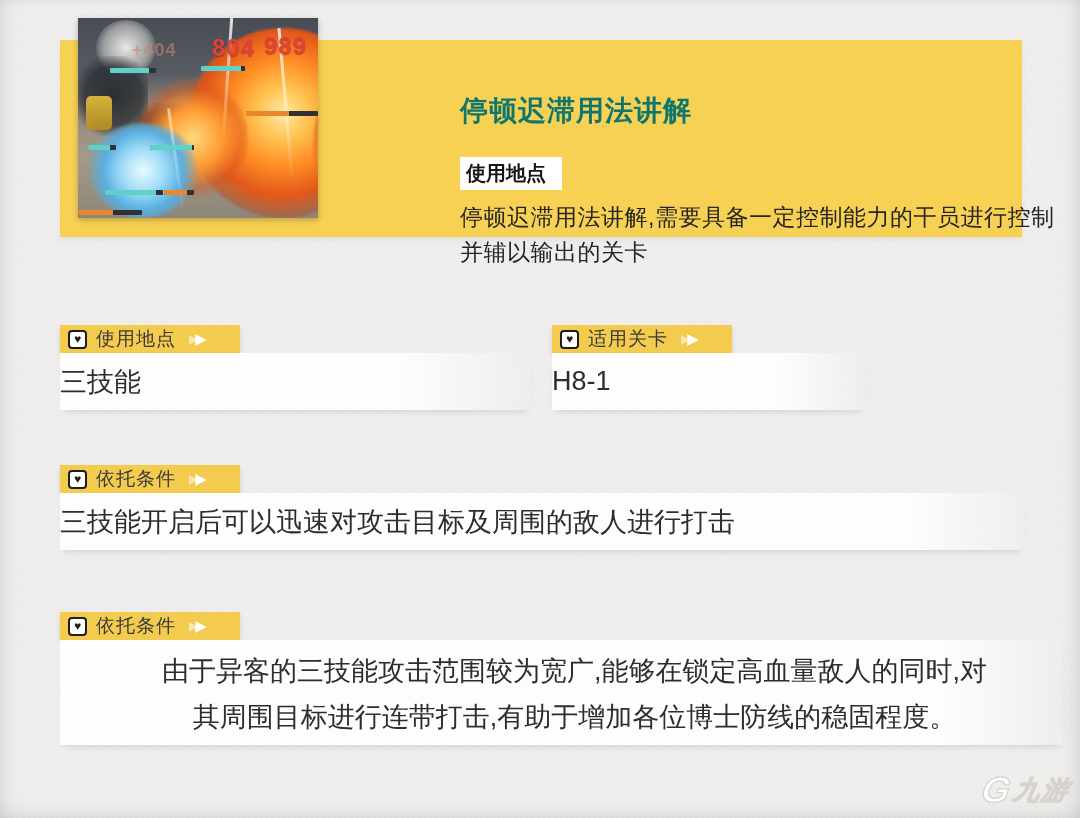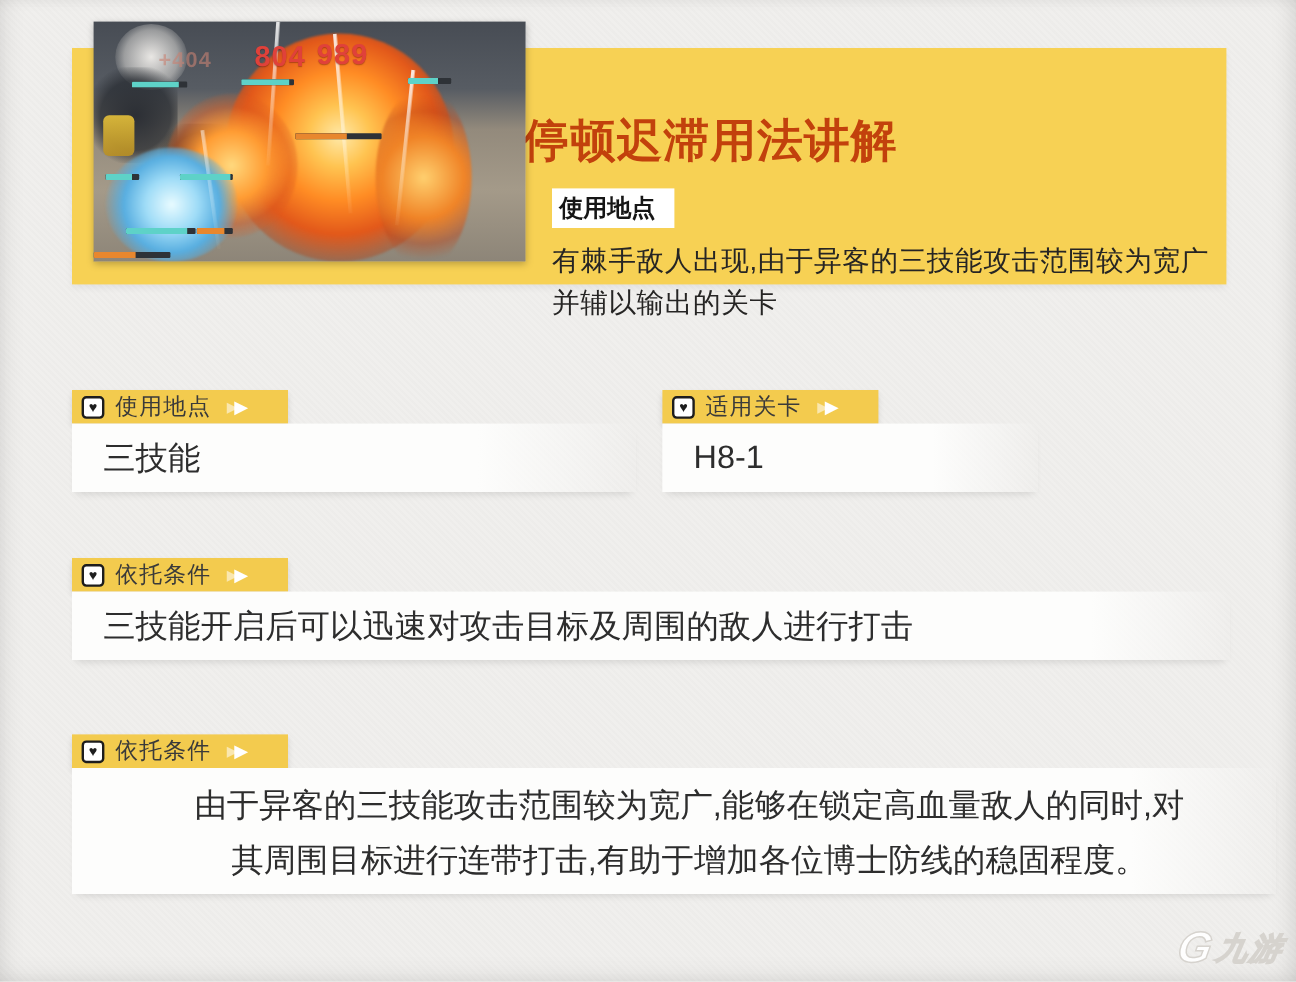--- a/index.html
+++ b/index.html
@@ -22,38 +22,38 @@
       inset 0 10px 18px -14px rgba(0,0,0,0.06);
   }
 
   
   .banner {
     position:absolute; left:60px; top:40px; width:962px; height:197px;
     background:#f7d154;
     box-shadow:0 3px 6px rgba(0,0,0,0.06);
   }
   .banner-title {
-    position:absolute; left:376px; top:52px;
+    position:absolute; left:400px; top:52px;
     font-family:"Liberation Serif","DejaVu Serif",serif;
-    font-weight:900; font-size:38px; color:#c2410c; letter-spacing:1px;
+    font-weight:900; font-size:28px; color:#0f766e; letter-spacing:1px;
   }
   .banner-subtitle {
     position:absolute; left:400px; top:117px;
     display:inline-block; background:#ffffff;
     padding:3px 16px 3px 6px;
     font-size:20px; font-weight:bold; color:#161616;
   }
   .banner-desc {
     position:absolute; left:400px; top:160px; width:625px;
     font-size:23px; line-height:35px; color:#262524; letter-spacing:0.5px;
   }
 
   
   .shot {
-    position:absolute; left:78px; top:18px; width:360px; height:200px;
+    position:absolute; left:78px; top:18px; width:240px; height:200px;
     overflow:hidden;
     background:linear-gradient(180deg,#474c54 0%,#575c63 28%, #938a7c 45%, #a49a89 70%, #8d8578 100%);
     box-shadow:0 2px 6px rgba(0,0,0,0.25);
   }
   .fx { position:absolute; }
   .fx-fire-big {
     left:110px; top:10px; width:190px; height:190px; border-radius:50%;
     background:radial-gradient(circle at 50% 45%, #ffe9a8 0%, #ffc451 18%, #ff8c24 38%, #e2581a 58%, rgba(160,60,20,0.35) 75%, rgba(120,50,20,0) 85%);
     filter:blur(1px);
   }
@@ -116,21 +116,21 @@
     display:flex; align-items:center; justify-content:center;
     font-size:12px; line-height:1; color:#1d1d1d;
   }
   .tag-label { font-size:19px; color:#3a3a3a; letter-spacing:1px; white-space:nowrap; }
   .tag-arrows { margin-left:4px; display:flex; align-items:center; }
   .arrow-ghost { color:rgba(255,255,255,0.55); font-size:12px; margin-right:-3px; }
   .arrow-solid { color:#ffffff; font-size:15px; }
 
   .sec-box {
     position:absolute;
-    display:flex; align-items:center; padding-left:26px;
+    display:flex; align-items:center; 
     box-shadow:0 5px 7px -4px rgba(0,0,0,0.14);
     color:#2d2d2d; font-size:27px;
   }
   .fadebox-short { background:linear-gradient(90deg,#fdfdfc 0%,#fdfdfc 72%,rgba(253,253,252,0) 100%); }
   .fadebox-long  { background:linear-gradient(90deg,#fdfdfc 0%,#fdfdfc 88%,rgba(253,253,252,0) 100%);text-align:center; }
 
   .box-skill { left:60px;  top:353px; width:470px;  height:57px; }
   .box-stage { left:552px; top:353px; width:313px;  height:57px; }
   .box-cond  { left:60px;  top:493px; width:965px;  height:57px; }
   .box-detail{
@@ -157,21 +157,21 @@
 </style>
 </head>
 <body>
 
 <div class="page">
 
   <div class="banner">
     <div class="banner-title">停顿迟滞用法讲解</div>
     <div class="banner-subtitle">使用地点</div>
     <div class="banner-desc">
-      <span>有棘手敌人出现,由于异客的三技能攻击范围较为宽广</span><br>
+      <span>停顿迟滞用法讲解,需要具备一定控制能力的干员进行控制</span><br>
       <span>并辅以输出的关卡</span>
     </div>
   </div>
 
   <div class="shot">
     <div class="fx fx-white"></div>
     <div class="fx fx-dark1"></div>
     <div class="fx fx-dark2"></div>
     <div class="fx fx-dark3"></div>
     <div class="fx fx-op-yellow"></div>

